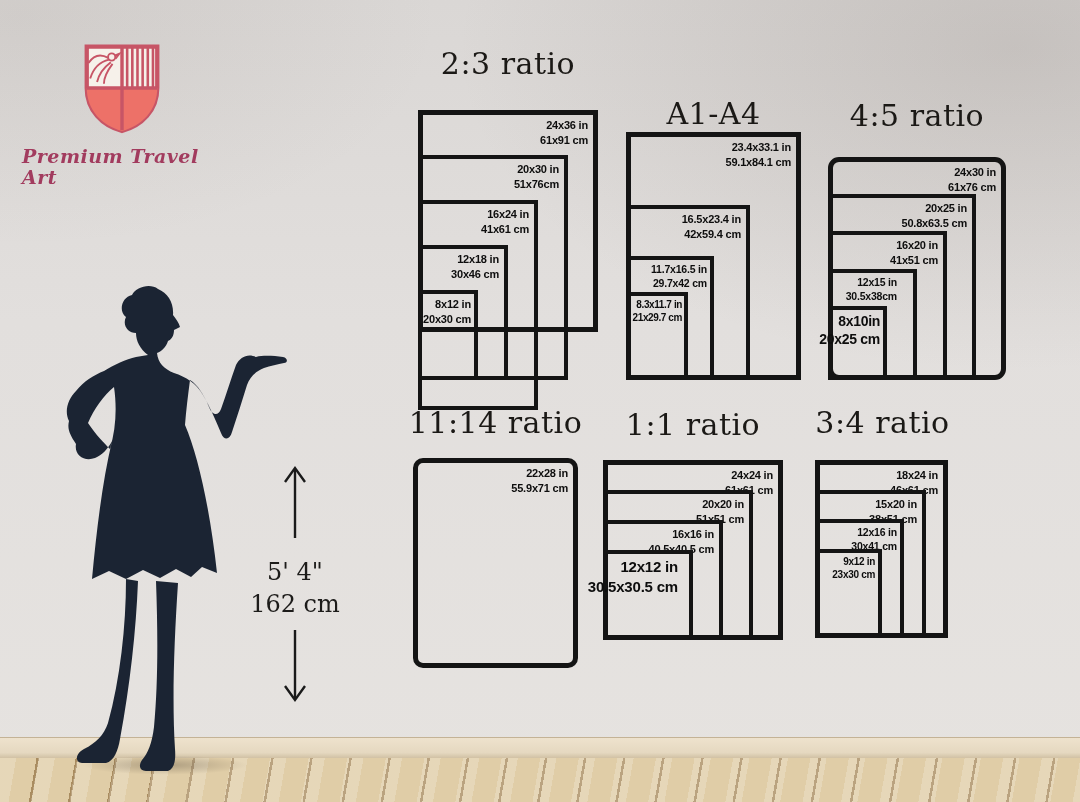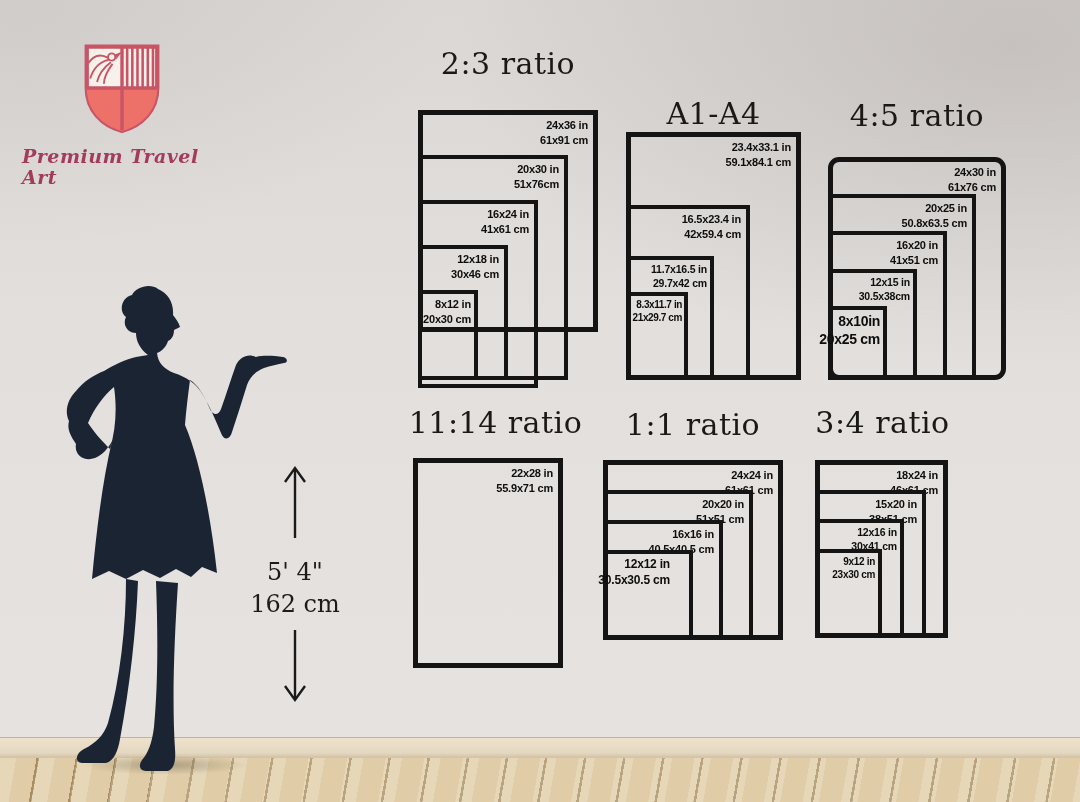--- a/index.html
+++ b/index.html
@@ -131,21 +131,21 @@
       <div>24x36 in</div>
         <div>61x91 cm</div>
     </div>
   </div>
   <div class="sb" style="left:418px;top:155px;width:150px;height:225px;">
     <div class="lbl">
       <div>20x30 in</div>
         <div>51x76cm</div>
     </div>
   </div>
-  <div class="sb" style="left:418px;top:200px;width:120px;height:188px;text-decoration:underline;">
+  <div class="sb" style="left:418px;top:200px;width:120px;height:210px;text-decoration:underline;">
     <div class="lbl">
       <div>16x24 in</div>
         <div>41x61 cm</div>
     </div>
   </div>
   <div class="sb" style="left:418px;top:245px;width:90px;height:135px;">
     <div class="lbl">
       <div>12x18 in</div>
         <div>30x46 cm</div>
     </div>
@@ -196,34 +196,34 @@
         <div>50.8x63.5 cm</div>
     </div>
   </div>
   <div class="sb" style="left:828px;top:231px;width:119px;height:149px;">
     <div class="lbl">
       <div>16x20 in</div>
         <div>41x51 cm</div>
     </div>
   </div>
   <div class="sb" style="left:828px;top:269px;width:89px;height:111px;">
-    <div class="lbl" style="font-size:10.5px;padding-right:3px;">
+    <div class="lbl" style="font-size:10.5px;padding-right:16px;">
       <div>12x15 in</div>
         <div>30.5x38cm</div>
     </div>
   </div>
   <div class="sb" style="left:828px;top:306px;width:59px;height:74px;">
     <div class="lbl" style="font-size:14px;letter-spacing:-0.3px;padding:2px 3px 0 0;">
       <div>8x10in</div>
         <div>20x25 cm</div>
     </div>
   </div>
 
   <div class="ratio-title" style="left:403px;top:407px;width:185px;">11:14 ratio</div>
-  <div class="sb outer" style="left:413px;top:458px;width:150px;height:210px;">
+  <div class="sb outer" style="left:413px;top:458px;width:165px;height:210px;border-radius:10px;">
     <div class="lbl">
       <div>22x28 in</div>
         <div>55.9x71 cm</div>
     </div>
   </div>
 
   <div class="ratio-title" style="left:603px;top:409px;width:180px;">1:1 ratio</div>
   <div class="sb outer" style="left:603px;top:460px;width:180px;height:180px;">
     <div class="lbl">
       <div>24x24 in</div>
@@ -236,21 +236,21 @@
         <div>51x51 cm</div>
     </div>
   </div>
   <div class="sb" style="left:603px;top:520px;width:120px;height:120px;">
     <div class="lbl">
       <div>16x16 in</div>
         <div>40.5x40.5 cm</div>
     </div>
   </div>
   <div class="sb" style="left:603px;top:550px;width:90px;height:90px;">
-    <div class="lbl" style="font-size:12px;padding-right:19px;">
+    <div class="lbl" style="font-size:15px;padding-right:11px;">
       <div>12x12 in</div>
         <div>30.5x30.5 cm</div>
     </div>
   </div>
 
   <div class="ratio-title" style="left:805px;top:407px;width:155px;">3:4 ratio</div>
   <div class="sb outer" style="left:815px;top:460px;width:133px;height:178px;">
     <div class="lbl">
       <div>18x24 in</div>
         <div>46x61 cm</div>

